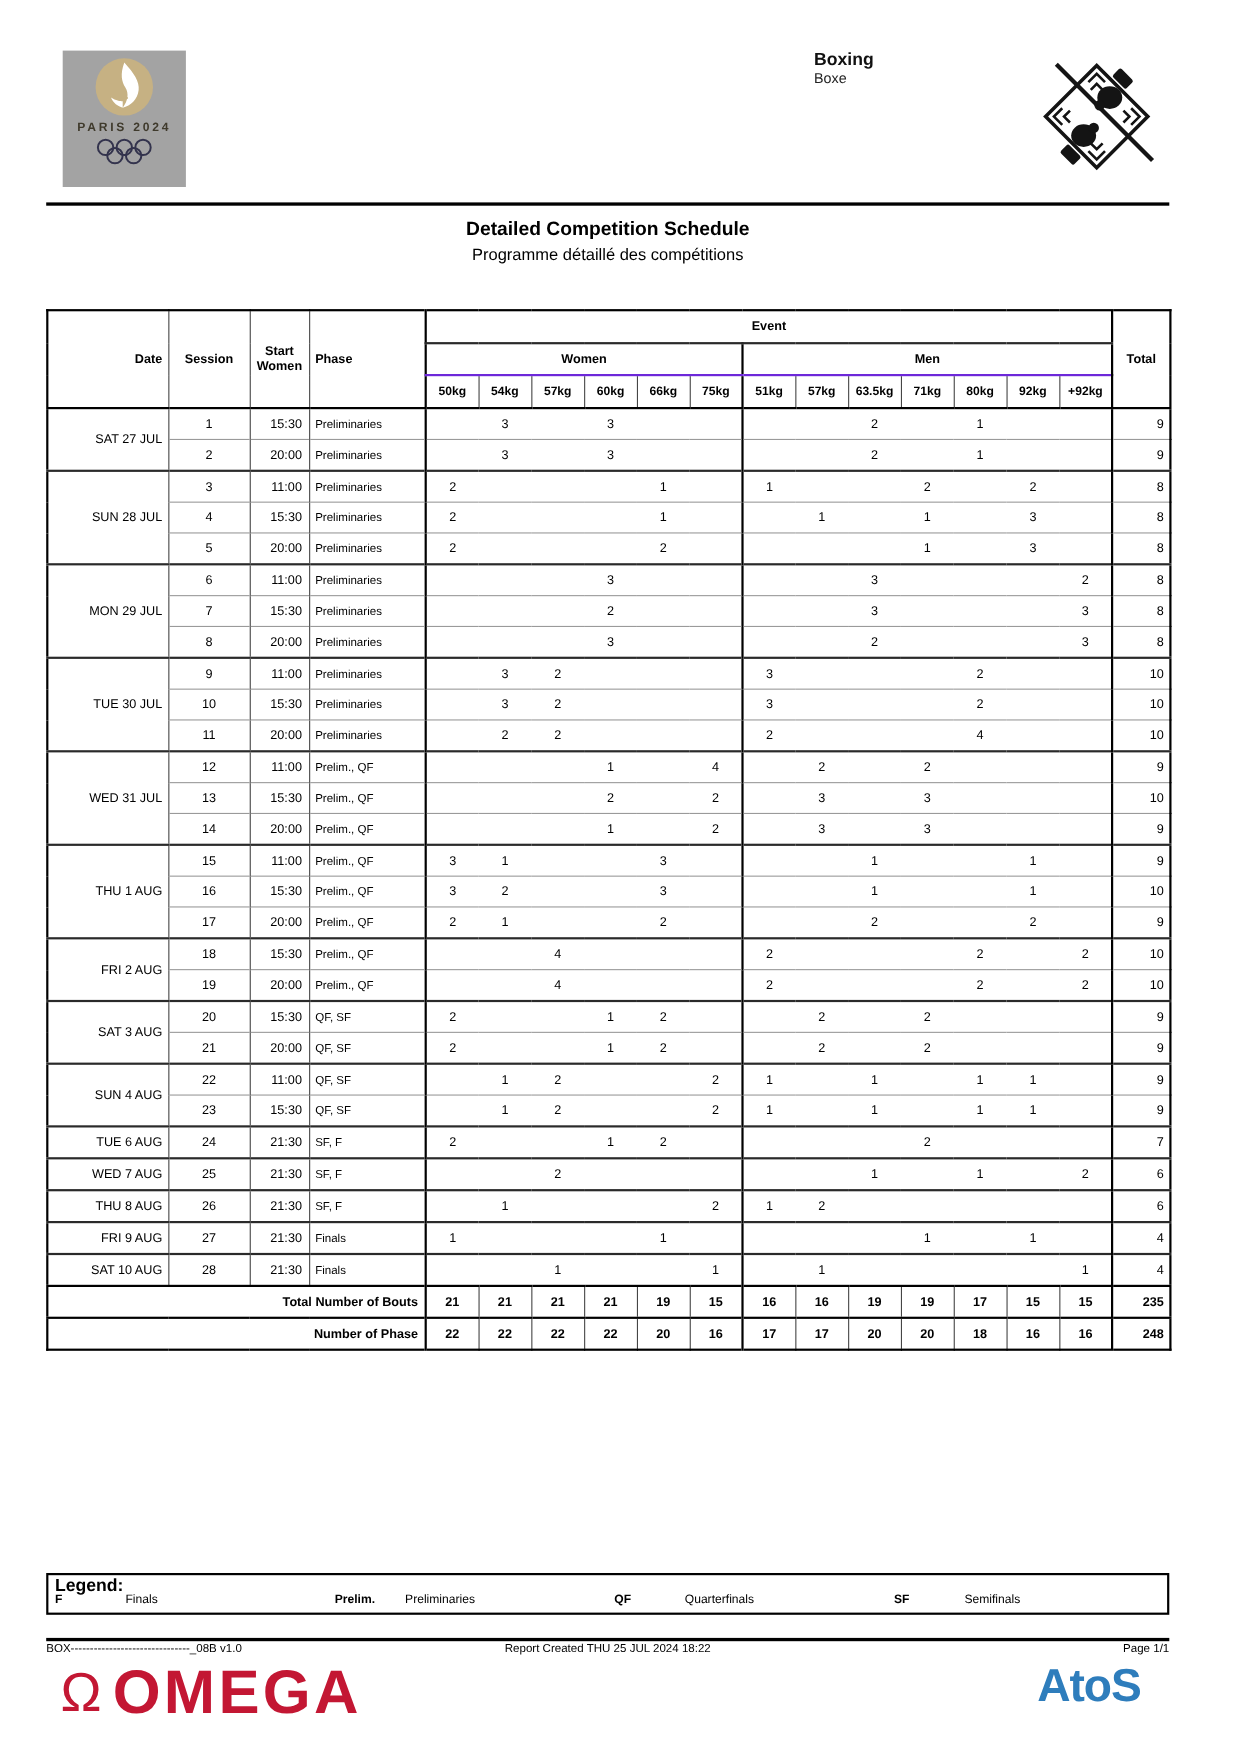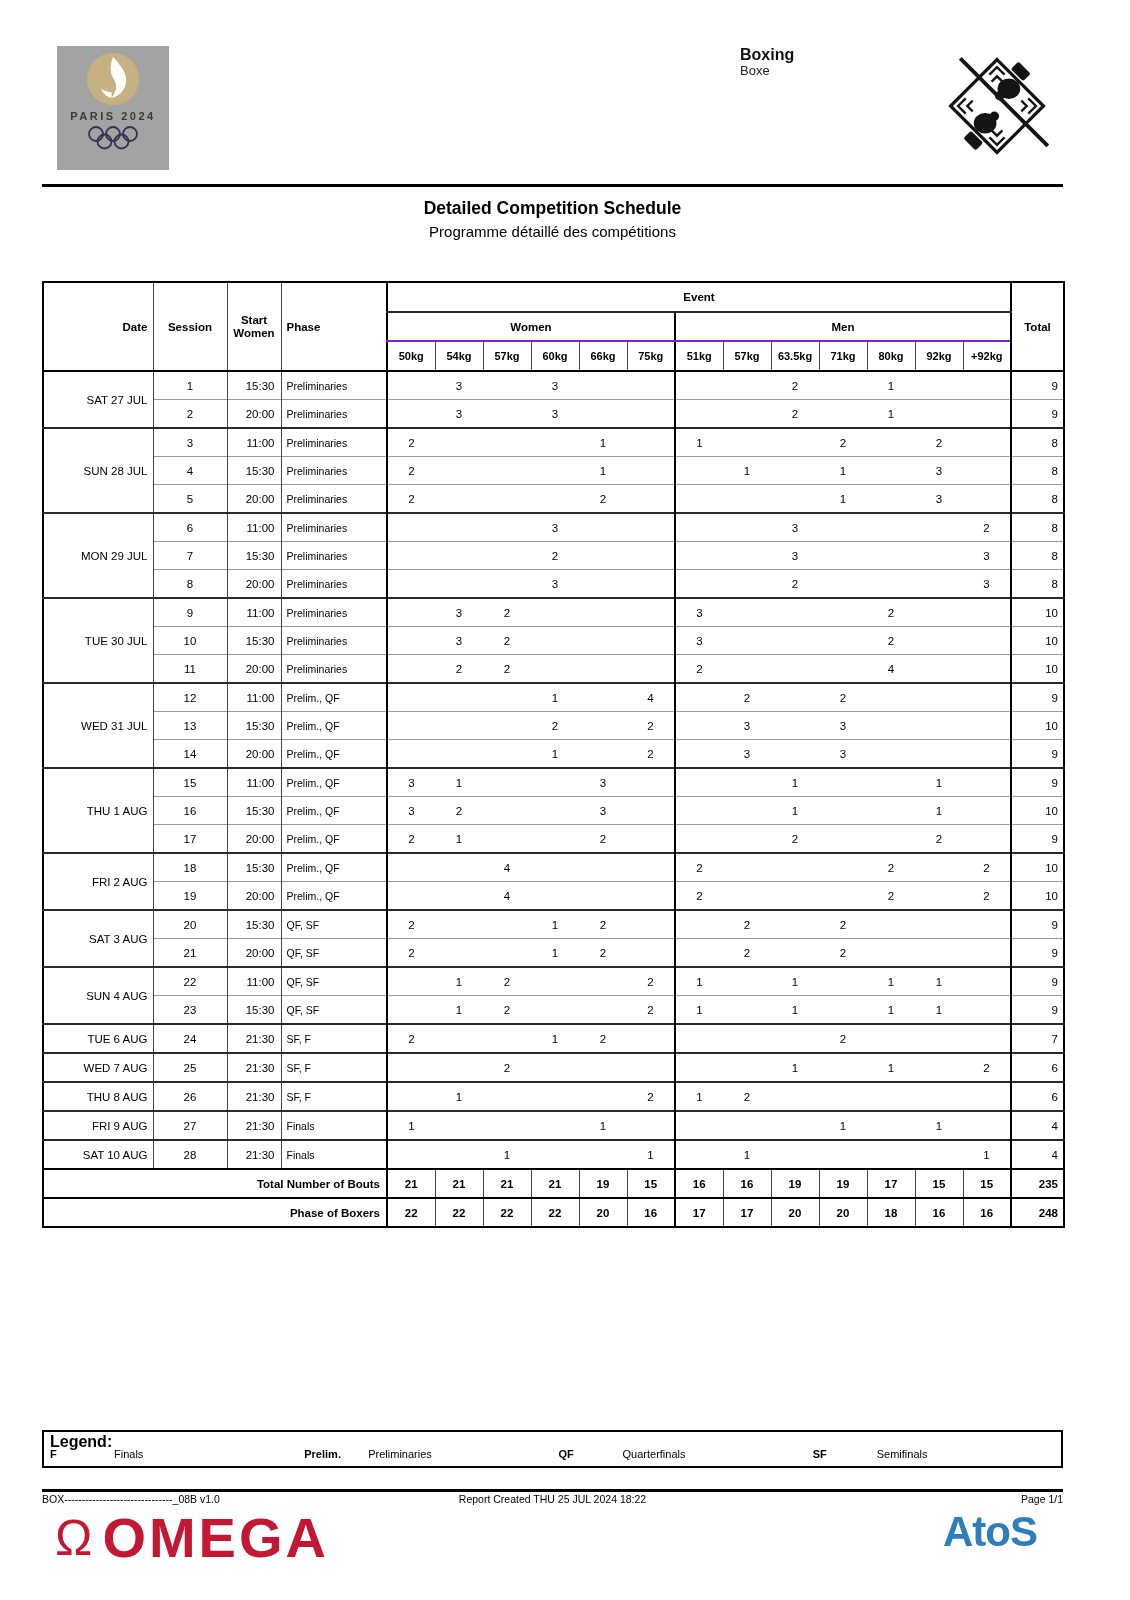--- a/index.html
+++ b/index.html
@@ -745,21 +745,21 @@
           <td class="sum-num thick-left">16</td>
           <td class="sum-num">16</td>
           <td class="sum-num">19</td>
           <td class="sum-num">19</td>
           <td class="sum-num">17</td>
           <td class="sum-num">15</td>
           <td class="sum-num">15</td>
           <td class="sum-total thick-left">235</td>
         </tr>
         <tr>
-          <td class="summary-label" colspan="4">Phase of Boxers</td>
+          <td class="summary-label" colspan="4">Number of Phase</td>
           <td class="sum-num thick-left">22</td>
           <td class="sum-num">22</td>
           <td class="sum-num">22</td>
           <td class="sum-num">22</td>
           <td class="sum-num">20</td>
           <td class="sum-num">16</td>
           <td class="sum-num thick-left">17</td>
           <td class="sum-num">17</td>
           <td class="sum-num">20</td>
           <td class="sum-num">20</td>

